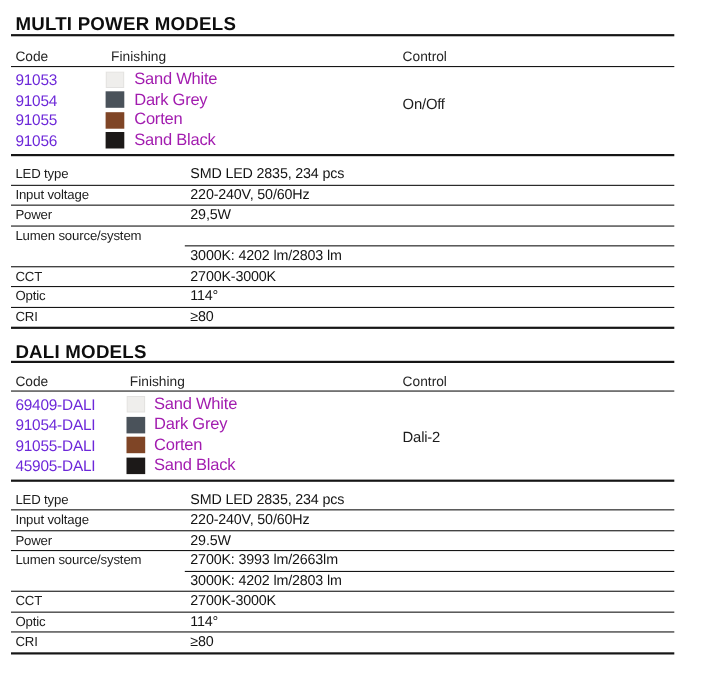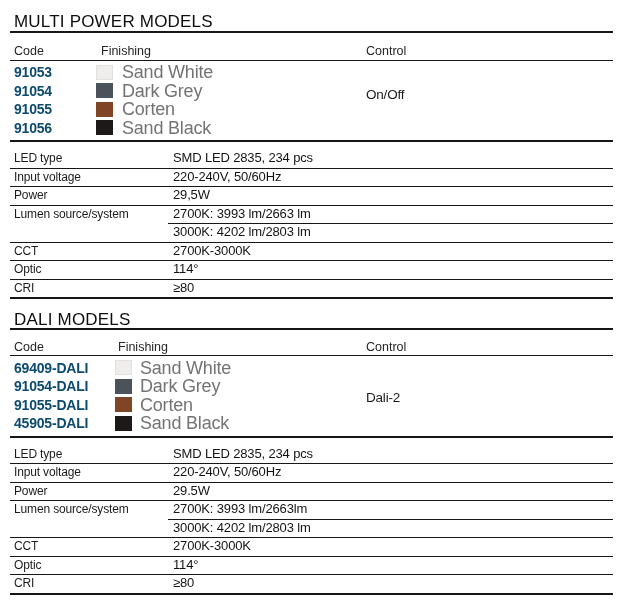--- a/index.html
+++ b/index.html
@@ -4,34 +4,34 @@
 <style>
   html,body{margin:0;padding:0;background:#ffffff;}
   .page{
     position:relative;width:638px;height:615px;background:#ffffff;
     font-family:"Liberation Sans",sans-serif;color:#1a1a1a;overflow:hidden;
   }
   .rule{position:absolute;left:10px;width:603px;background:#161616;}
   .rule.thick{height:2.2px;}
   .rule.thin{height:1.3px;}
   .sec-title{
-    position:absolute;left:14px;font-size:17px;font-weight:400;
+    position:absolute;left:14px;font-size:17px;font-weight:700;
     letter-spacing:0.2px;color:#0e0e0e;white-space:nowrap;
   }
   .hdr{position:absolute;font-size:12.5px;color:#262626;white-space:nowrap;}
   .mrow{position:absolute;left:10px;width:603px;height:18.5px;}
   .mcode{
-    position:absolute;left:4px;font-weight:700;font-size:14px;
-    line-height:18.5px;letter-spacing:-0.2px;color:#0c4a6e;white-space:nowrap;
+    position:absolute;left:4px;font-weight:400;font-size:14px;
+    line-height:18.5px;letter-spacing:-0.2px;color:#6d28d9;white-space:nowrap;
   }
   .mswatch{position:absolute;width:17px;height:15px;top:1.8px;}
   .mswatch.light{box-shadow:inset 0 0 0 1px rgba(0,0,0,0.05);}
   .mfinish{
-    position:absolute;font-size:18px;line-height:18.5px;
-    letter-spacing:-0.2px;color:#737373;white-space:nowrap;
+    position:absolute;font-size:15px;line-height:18.5px;
+    letter-spacing:-0.2px;color:#a21caf;white-space:nowrap;
   }
   .s0 .mswatch{left:86px;}  .s0 .mfinish{left:112px;}
   .s1 .mswatch{left:105px;} .s1 .mfinish{left:130px;}
   .ctrlval{
     position:absolute;left:366px;font-size:13.5px;letter-spacing:-0.2px;
     color:#1c1c1c;white-space:nowrap;
   }
   .srow{
     position:absolute;left:10px;width:603px;height:18.5px;
     border-bottom:1.3px solid #161616;box-sizing:content-box;
@@ -91,21 +91,20 @@
   <div class="srow" style="top:167.5px">
     <span class="slabel">Input voltage</span>
     <span class="svalue">220-240V, 50/60Hz</span>
   </div>
   <div class="srow" style="top:186px">
     <span class="slabel">Power</span>
     <span class="svalue">29,5W</span>
   </div>
   <div class="srow nb" style="top:204.5px">
     <span class="slabel">Lumen source/system</span>
-    <span class="svalue">2700K: 3993 lm/2663 lm</span>
     <span class="partial"></span>
   </div>
   <div class="srow" style="top:223px">
     <span class="svalue">3000K: 4202 lm/2803 lm</span>
   </div>
   <div class="srow" style="top:241.5px">
     <span class="slabel">CCT</span>
     <span class="svalue">2700K-3000K</span>
   </div>
   <div class="srow" style="top:260px">

